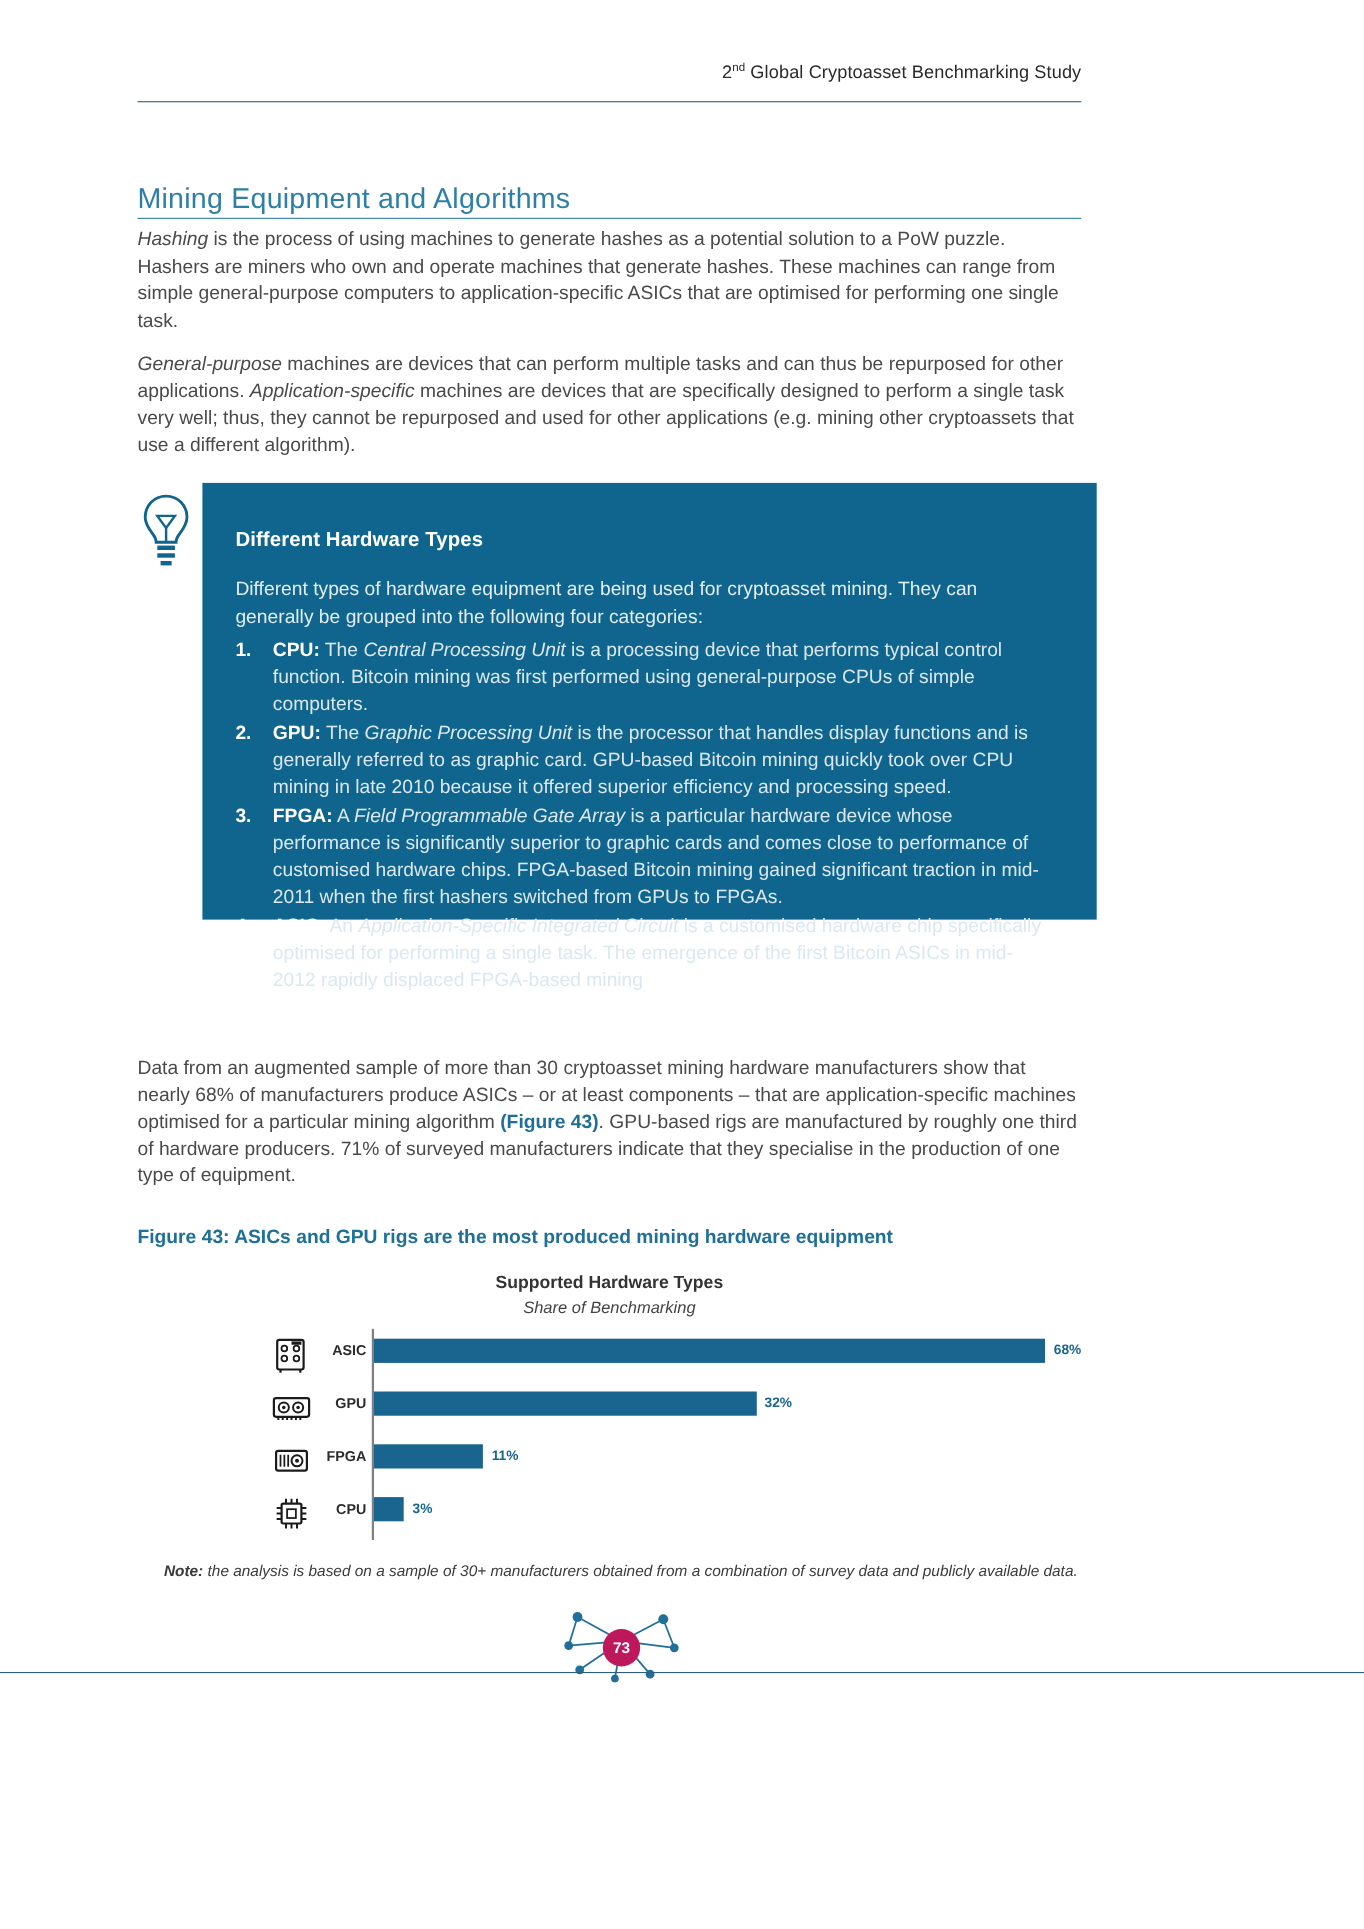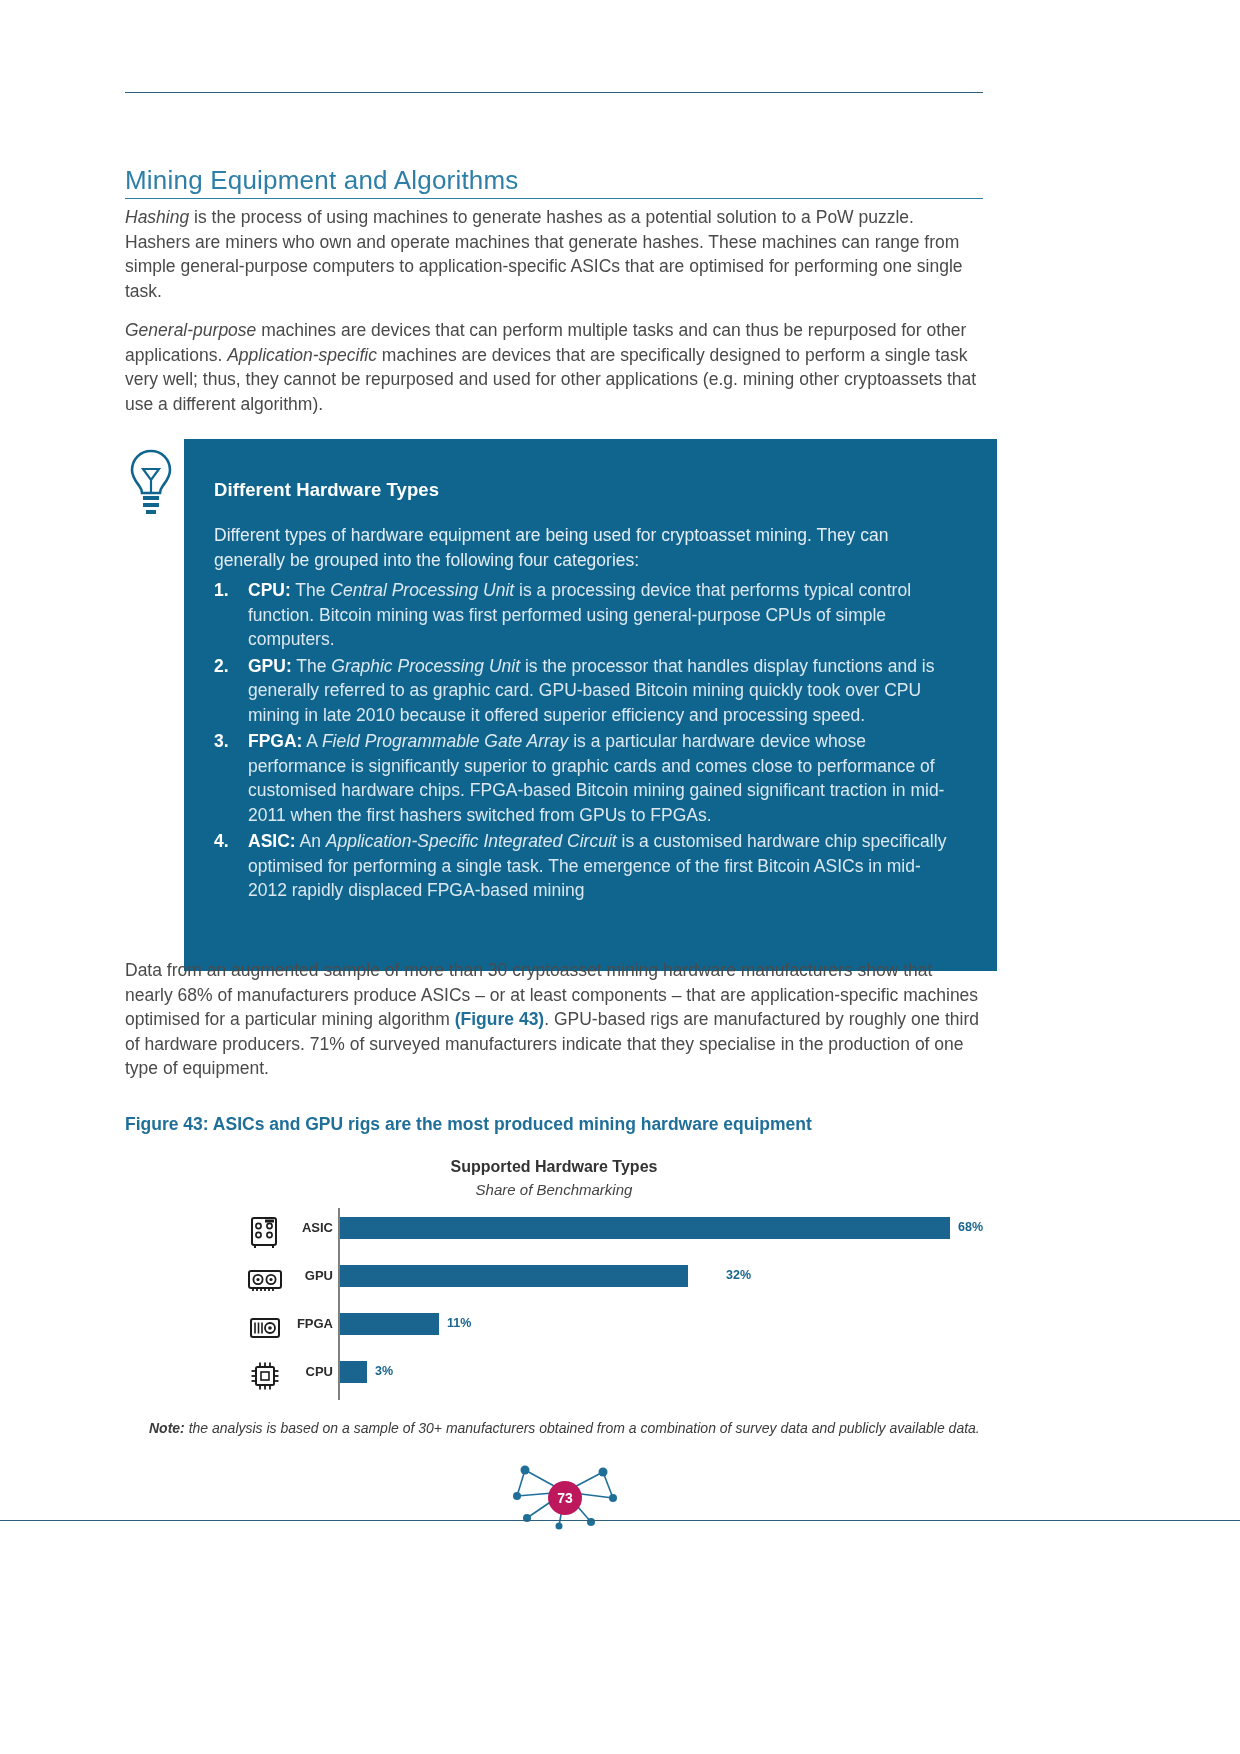--- a/index.html
+++ b/index.html
@@ -50,21 +50,21 @@
   .p3{top:958px;}
   .lnk{color:#1f6f99;font-weight:bold;}
 
   
   .bulb{
     position:absolute;left:128px;top:448px;width:46px;height:68px;
   }
 
   
   .callout{
-    position:absolute;left:184px;top:439px;width:813px;height:532px;
+    position:absolute;left:184px;top:439px;width:813px;height:397px;
     background:#10658f;
     color:#ffffff;
   }
   .callout-inner{padding:40px 40px 0 30px;}
   .callout-title{
     font-size:18.5px;font-weight:bold;color:#ffffff;letter-spacing:.1px;
     margin:0 0 22px 0;
   }
   .callout-intro{
     font-size:17.5px;line-height:24.5px;color:#e3edf3;
@@ -148,20 +148,23 @@
     border-radius:50%;background:#be185d;
     color:#ffffff;font-size:14px;font-weight:bold;
     display:flex;align-items:center;justify-content:center;
   }
 </style>
 </head>
 <body>
 
 <div class="page">
 
+  <div class="hdr">
+    <span class="hdr-title"><span>2</span><sup>nd</sup><span> Global Cryptoasset Benchmarking Study</span></span>
+  </div>
   <div class="hdr-rule"></div>
 
   <div class="sec-h">Mining Equipment and Algorithms</div>
   <div class="sec-rule"></div>
 
   <div class="para p1"><i>Hashing</i><span> is the process of using machines to generate hashes as a potential solution to a PoW puzzle. Hashers are miners who own and operate machines that generate hashes. These machines can range from simple general-purpose computers to application-specific ASICs that are optimised for performing one single task.</span></div>
 
   <div class="para p2"><i>General-purpose</i><span> machines are devices that can perform multiple tasks and can thus be repurposed for other applications. </span><i>Application-specific</i><span> machines are devices that are specifically designed to perform a single task very well; thus, they cannot be repurposed and used for other applications (e.g. mining other cryptoassets that use a different algorithm).</span></div>
 
   <div class="bulb">
@@ -236,21 +239,21 @@
             <line x1="8" y1="28" x2="8" y2="31" stroke="#1b1b1b" stroke-width="1.8"></line>
             <line x1="12" y1="28" x2="12" y2="31" stroke="#1b1b1b" stroke-width="1.8"></line>
             <line x1="16" y1="28" x2="16" y2="31" stroke="#1b1b1b" stroke-width="1.8"></line>
             <line x1="20" y1="28" x2="20" y2="31" stroke="#1b1b1b" stroke-width="1.8"></line>
             <line x1="24" y1="28" x2="24" y2="31" stroke="#1b1b1b" stroke-width="1.8"></line>
             <line x1="28" y1="28" x2="28" y2="31" stroke="#1b1b1b" stroke-width="1.8"></line>
           </svg>
         </span>
         <span class="cat">GPU</span>
         <span class="bar" style="width:348px;"></span>
-        <span class="val" style="left:601px;">32%</span>
+        <span class="val" style="left:570px;">32%</span>
       </div>
 
       <div class="row" style="top:96px;">
         <span class="ico">
           <svg width="40" height="40" viewBox="0 0 40 40" xmlns="http://www.w3.org/2000/svg">
             <rect x="6" y="11" width="28" height="18" rx="2" stroke="#1b1b1b" stroke-width="2" fill="none"></rect>
             <circle cx="25" cy="20" r="5" stroke="#1b1b1b" stroke-width="1.8" fill="none"></circle>
             <circle cx="25" cy="20" r="1.8" fill="#1b1b1b"></circle>
             <line x1="10" y1="14.5" x2="10" y2="25.5" stroke="#1b1b1b" stroke-width="1.6"></line>
             <line x1="13.5" y1="14.5" x2="13.5" y2="25.5" stroke="#1b1b1b" stroke-width="1.6"></line>

